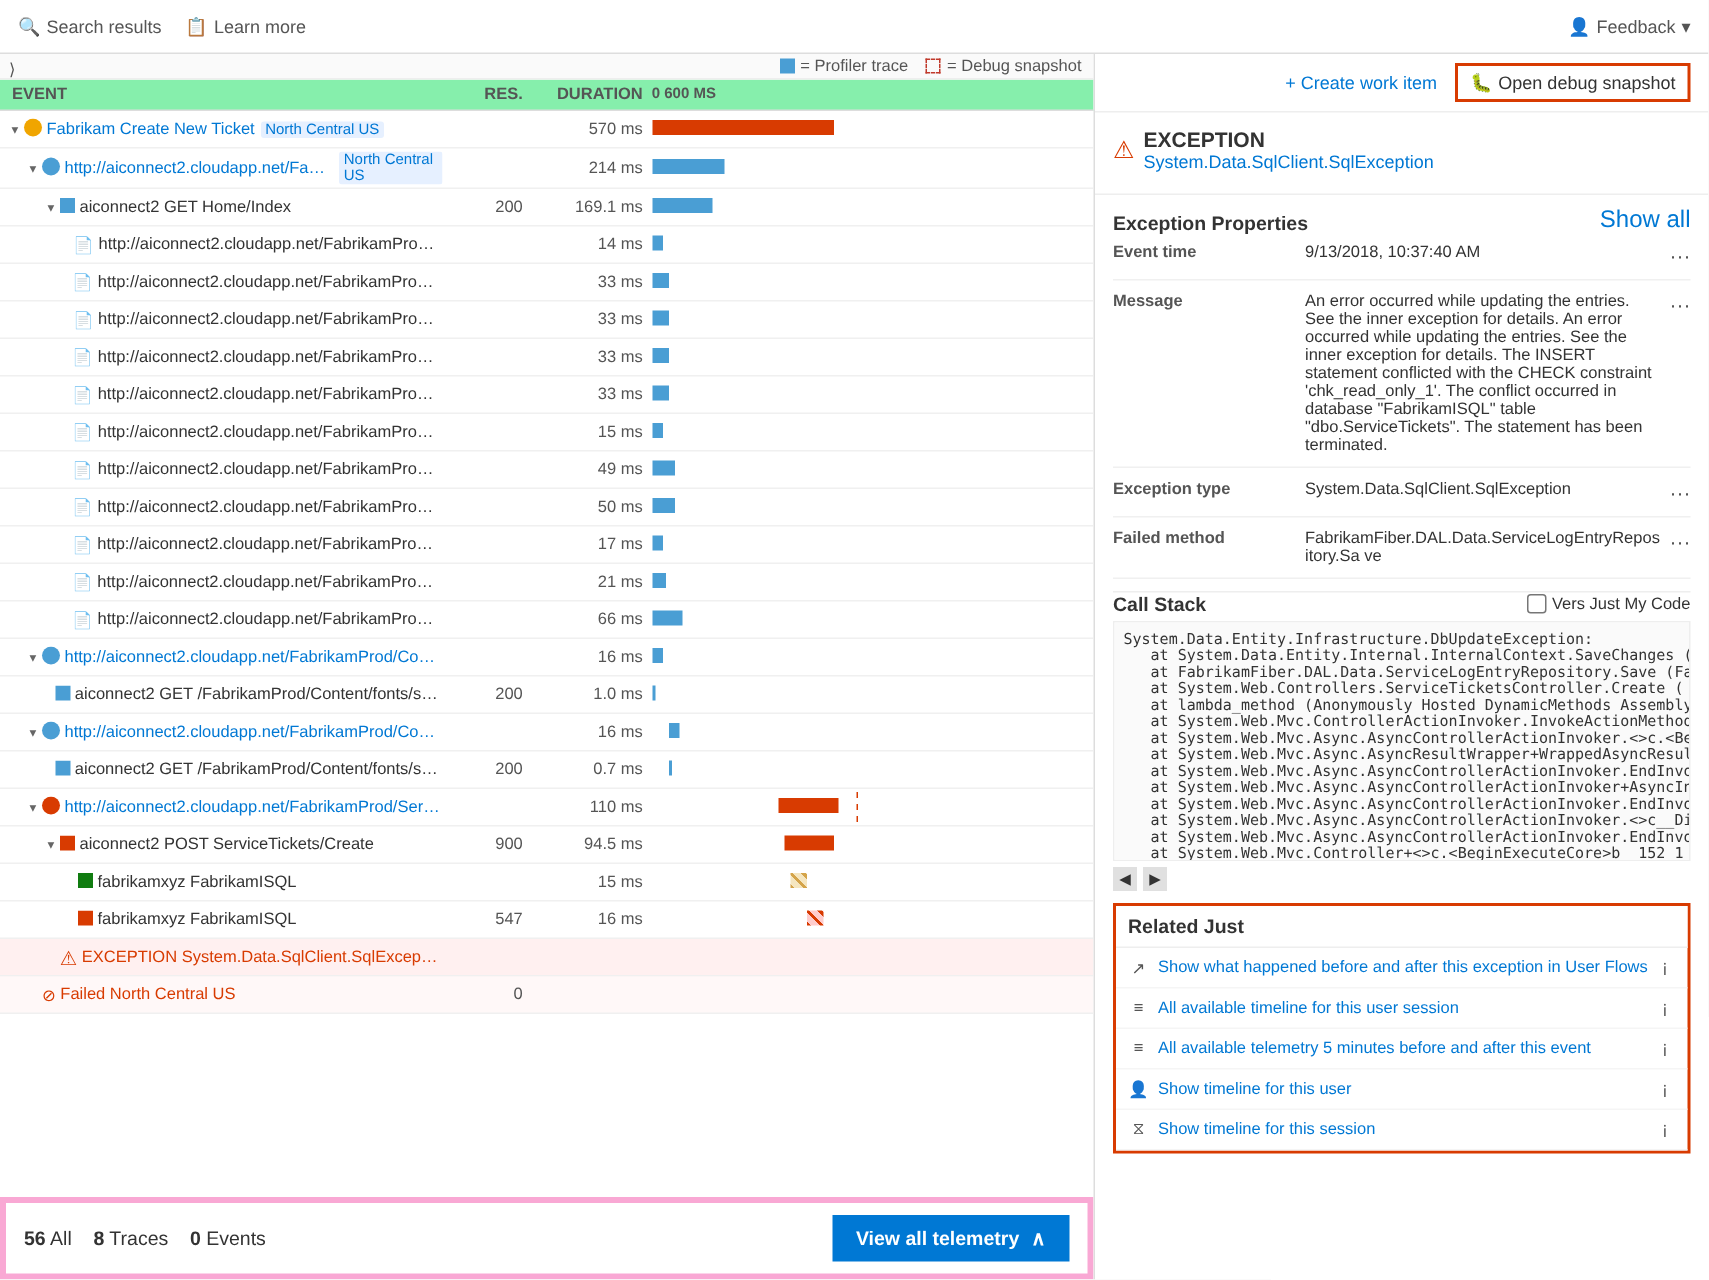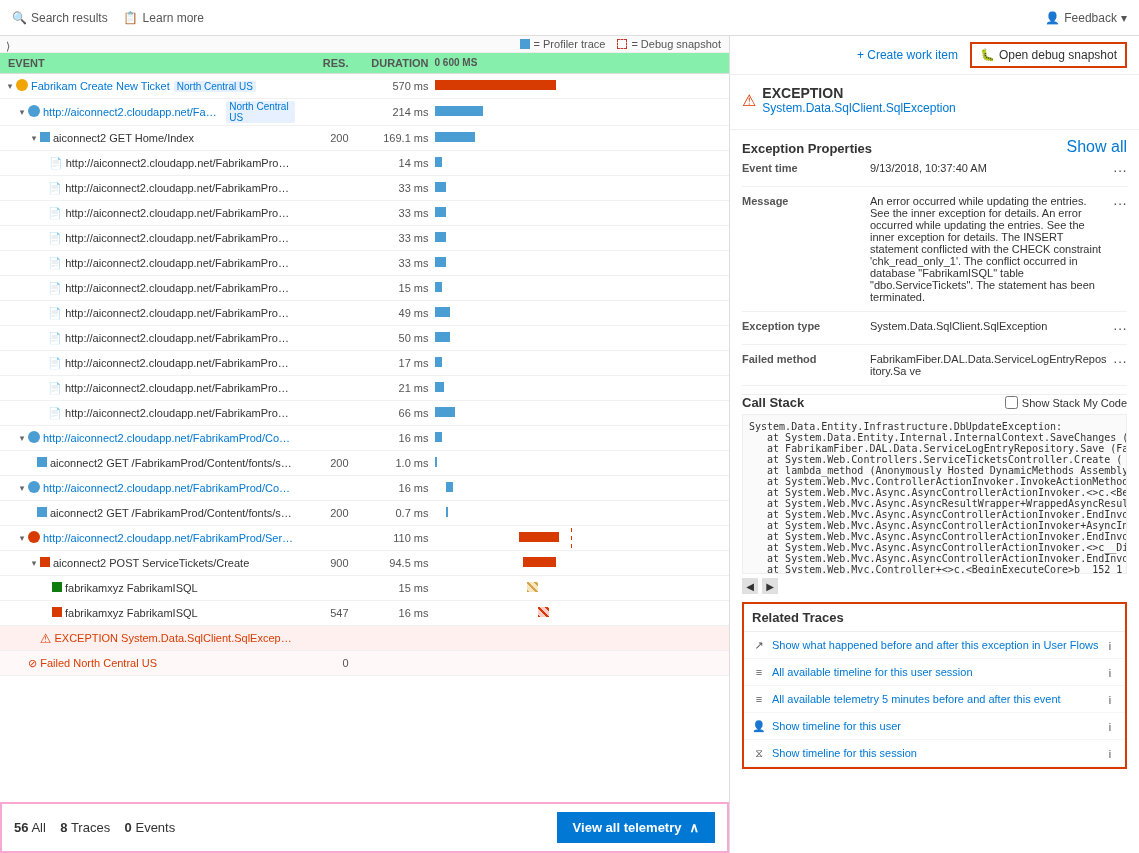--- a/index.html
+++ b/index.html
@@ -428,21 +428,21 @@
 
     </div>
     <div class="cell-res">0</div>
     <div class="cell-dur"></div>
     <div class="cell-timeline" style="position:relative;width:100%;height:20px;">
       
     </div>
   </div>
       </div>
 
-    <div style="display:flex;align-items:center;justify-content:space-between;padding:8px 12px;border-top:2px solid #d83b01;background:#fff;border:2px solid #f9a8d4;">
+    <div style="display:flex;align-items:center;justify-content:space-between;padding:8px 12px;border-top:2px solid #d83b01;background:#fff;border:4px solid #f9a8d4;">
       <div style="font-size:13px;">
         <span style="font-weight:700;">56</span>
         <span>All</span>
         &nbsp;&nbsp;
         <span style="font-weight:700;">8</span>
         <span>Traces</span>
         &nbsp;&nbsp;
         <span style="font-weight:700;">0</span>
         <span>Events</span>
       </div>
@@ -510,21 +510,21 @@
       <span class="prop-menu">···</span>
     </div>
   </div>
         </div>
 
       <div class="callstack-section" style="padding:0;margin-top:8px;">
         <div class="callstack-header">
           <span class="section-title">Call Stack</span>
           <label class="callstack-checkbox">
             <input type="checkbox" style="">
-            <span>Show Stack My Code</span>
+            <span>Vers Just My Code</span>
           </label>
         </div>
         <div class="callstack-text">System.Data.Entity.Infrastructure.DbUpdateException:
    at System.Data.Entity.Internal.InternalContext.SaveChanges (Entity
    at FabrikamFiber.DAL.Data.ServiceLogEntryRepository.Save (Fabrikam
    at System.Web.Controllers.ServiceTicketsController.Create (
    at lambda_method (Anonymously Hosted DynamicMethods Assembly, Vers
    at System.Web.Mvc.ControllerActionInvoker.InvokeActionMethod (Sys
    at System.Web.Mvc.Async.AsyncControllerActionInvoker.&lt;&gt;c.&lt;BeginInv
    at System.Web.Mvc.Async.AsyncResultWrapper+WrappedAsyncResult'2.Ca
@@ -534,21 +534,21 @@
    at System.Web.Mvc.Async.AsyncControllerActionInvoker.&lt;&gt;c__DisplayC
    at System.Web.Mvc.Async.AsyncControllerActionInvoker.EndInvokeActi
    at System.Web.Mvc.Controller+&lt;&gt;c.&lt;BeginExecuteCore&gt;b__152_1 (Syste</div>
         <div style="display:flex;margin-top:4px;gap:4px;">
           <span class="nav-arrow">◀</span>
           <span class="nav-arrow">▶</span>
         </div>
       </div>
 
       <div class="related-items-section" style="margin:8px 0 0 0;">
-        <div class="related-items-title">Related Traces</div>
+        <div class="related-items-title">Related Just</div>
         <div id="related-items-container">
             <div class="related-item">
     <div class="related-item-left">
       <span class="related-icon">↗</span>
       <span style="color:#0078d4;font-size:11px;">Show what happened before and after this exception in User Flows</span>
     </div>
     <span class="info-icon">ℹ</span>
   </div>
             <div class="related-item">
     <div class="related-item-left">

